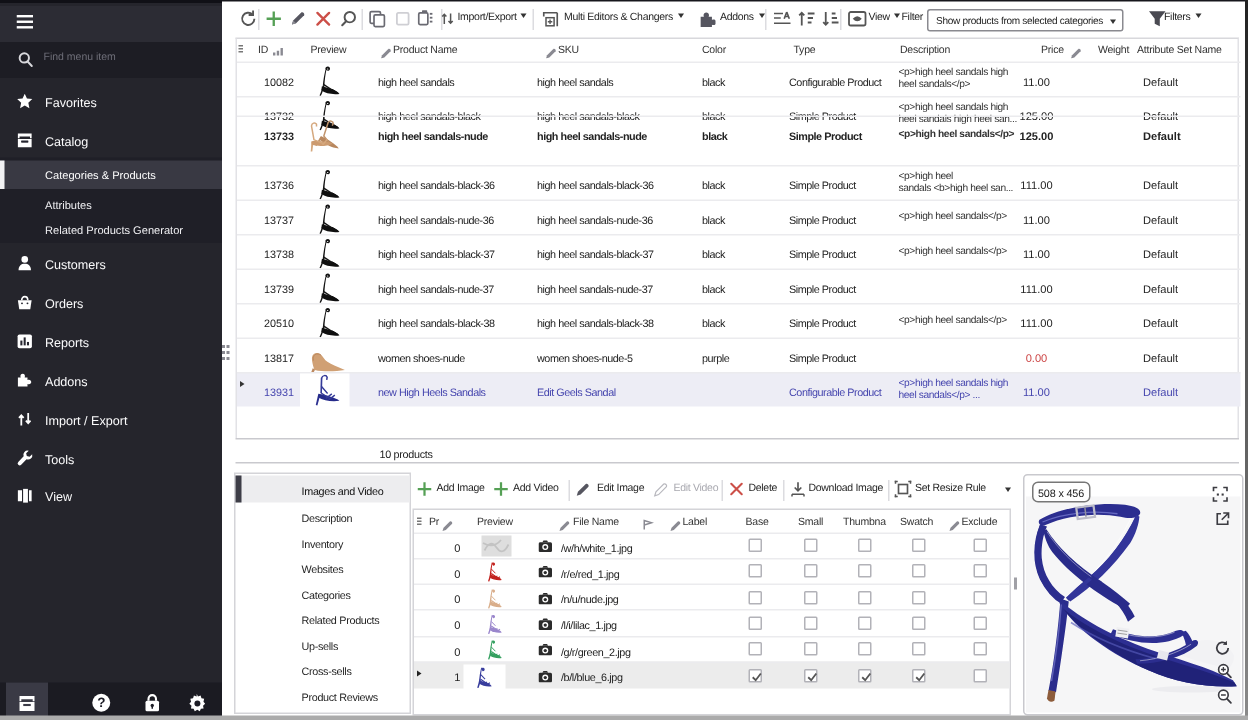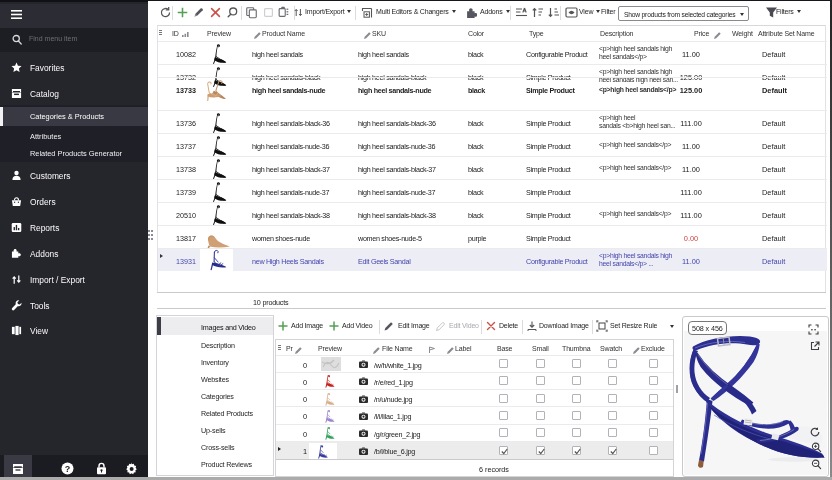--- a/index.html
+++ b/index.html
@@ -713,23 +713,20 @@
             </svg>
           </div>
 <div class="cb" style="left:331.5px;">
             <svg width="9" height="9" viewBox="0 0 9 9">
               <path d="M1.8 4.5 L3.8 6.5 L7.2 2" fill="none" stroke="#555" stroke-width="1.2"></path>
             </svg>
           </div>
 <div class="cb" style="left:372.5px;"></div>
 </div>
 <div style="position:absolute;left:2px;top:107px;width:0;height:0;border-top:2.5px solid transparent;border-bottom:2.5px solid transparent;border-left:3.5px solid #222;"></div>
-<div style="position:absolute;left:0;top:119.3px;width:397px;height:17px;border-top:1px solid #c9c9ce;">
-          <div style="position:absolute;left:203px;top:5px;font-size:7.2px;color:#222;">6 records</div>
-        </div>
 </div>
 <div style="position:absolute;left:527.5px;top:384px;width:2.5px;height:8px;background:#a0a0a6;"></div>
 <div id="pv">
   <div style="position:absolute;left:1px;top:14px;width:143px;height:144px;background:#f6f6f7;"></div>
   <svg style="position:absolute;left:1px;top:14px;" width="143" height="144" viewBox="0 0 143 144">
 
     <ellipse cx="110" cy="128.5" rx="26" ry="2.2" fill="#ececef"></ellipse>
 
     <path d="M23 68 C21.5 88 18.5 112 15 129.5 L20 130.5 C23 112 26.5 88 28.5 70 Z" fill="#2a2c8d"></path>
     <path d="M15 129 L19.7 130 L19 136 C17 137.5 14.6 136.8 14 134.5 Z" fill="#8d5c3b"></path>

